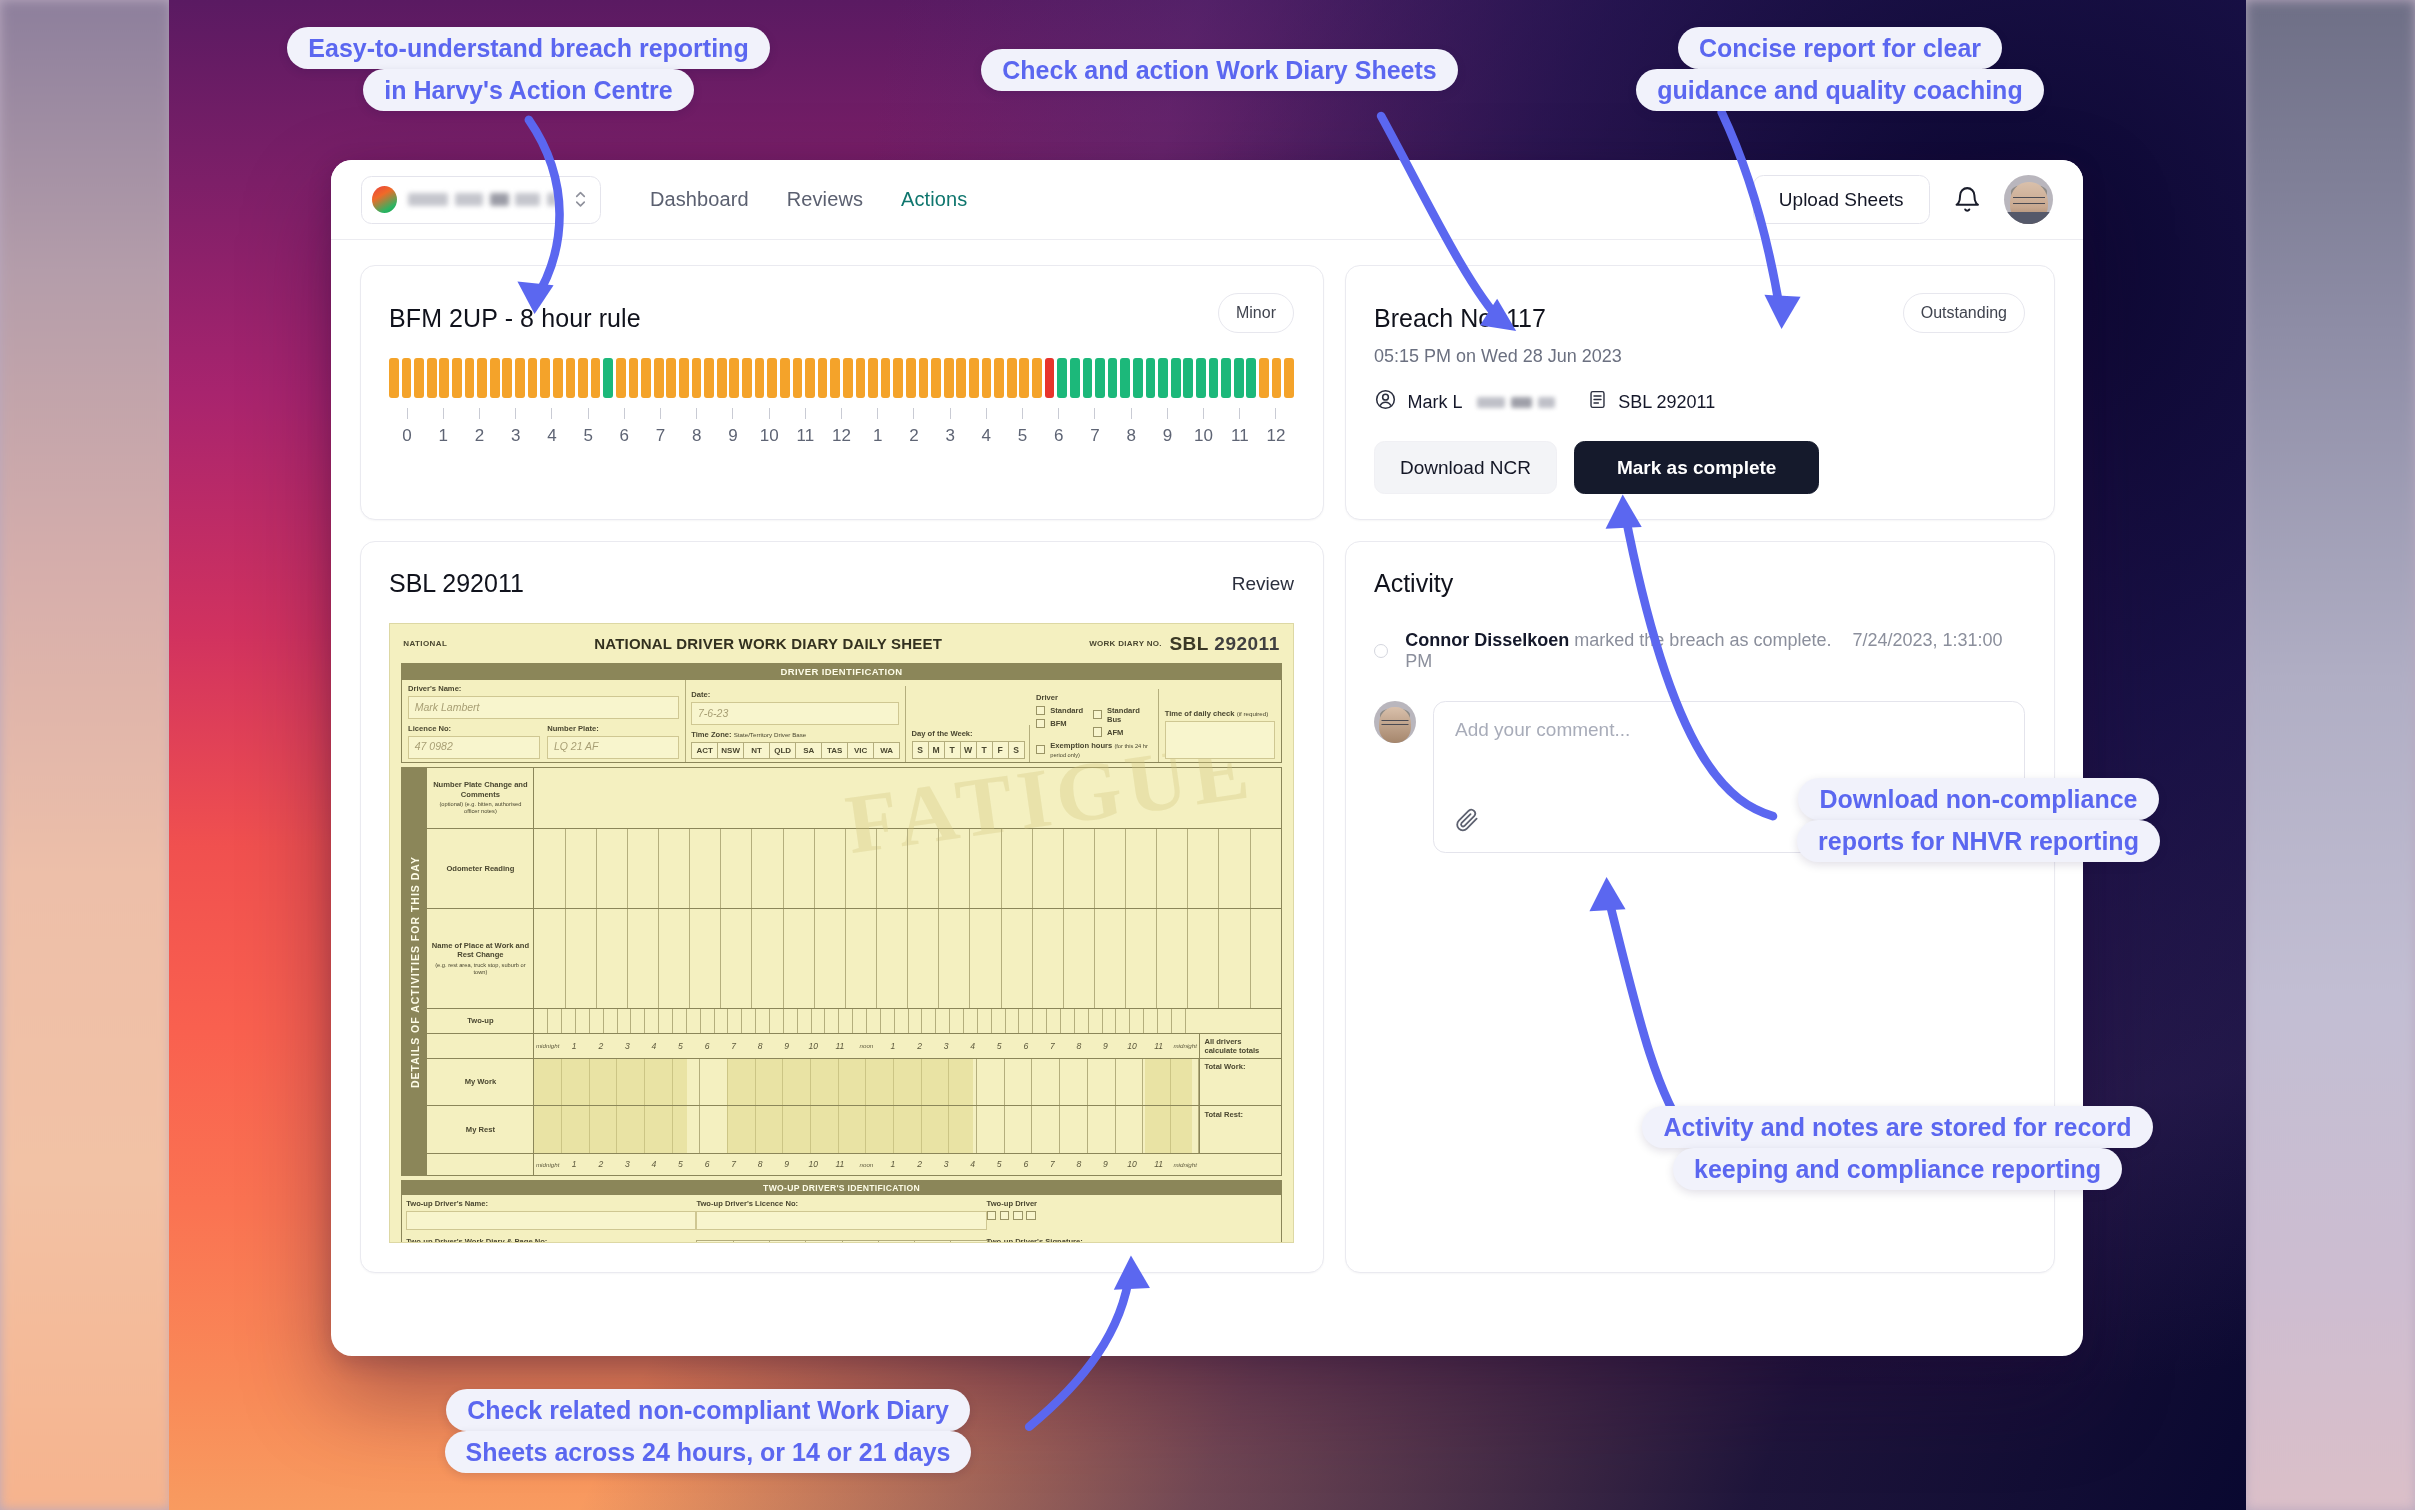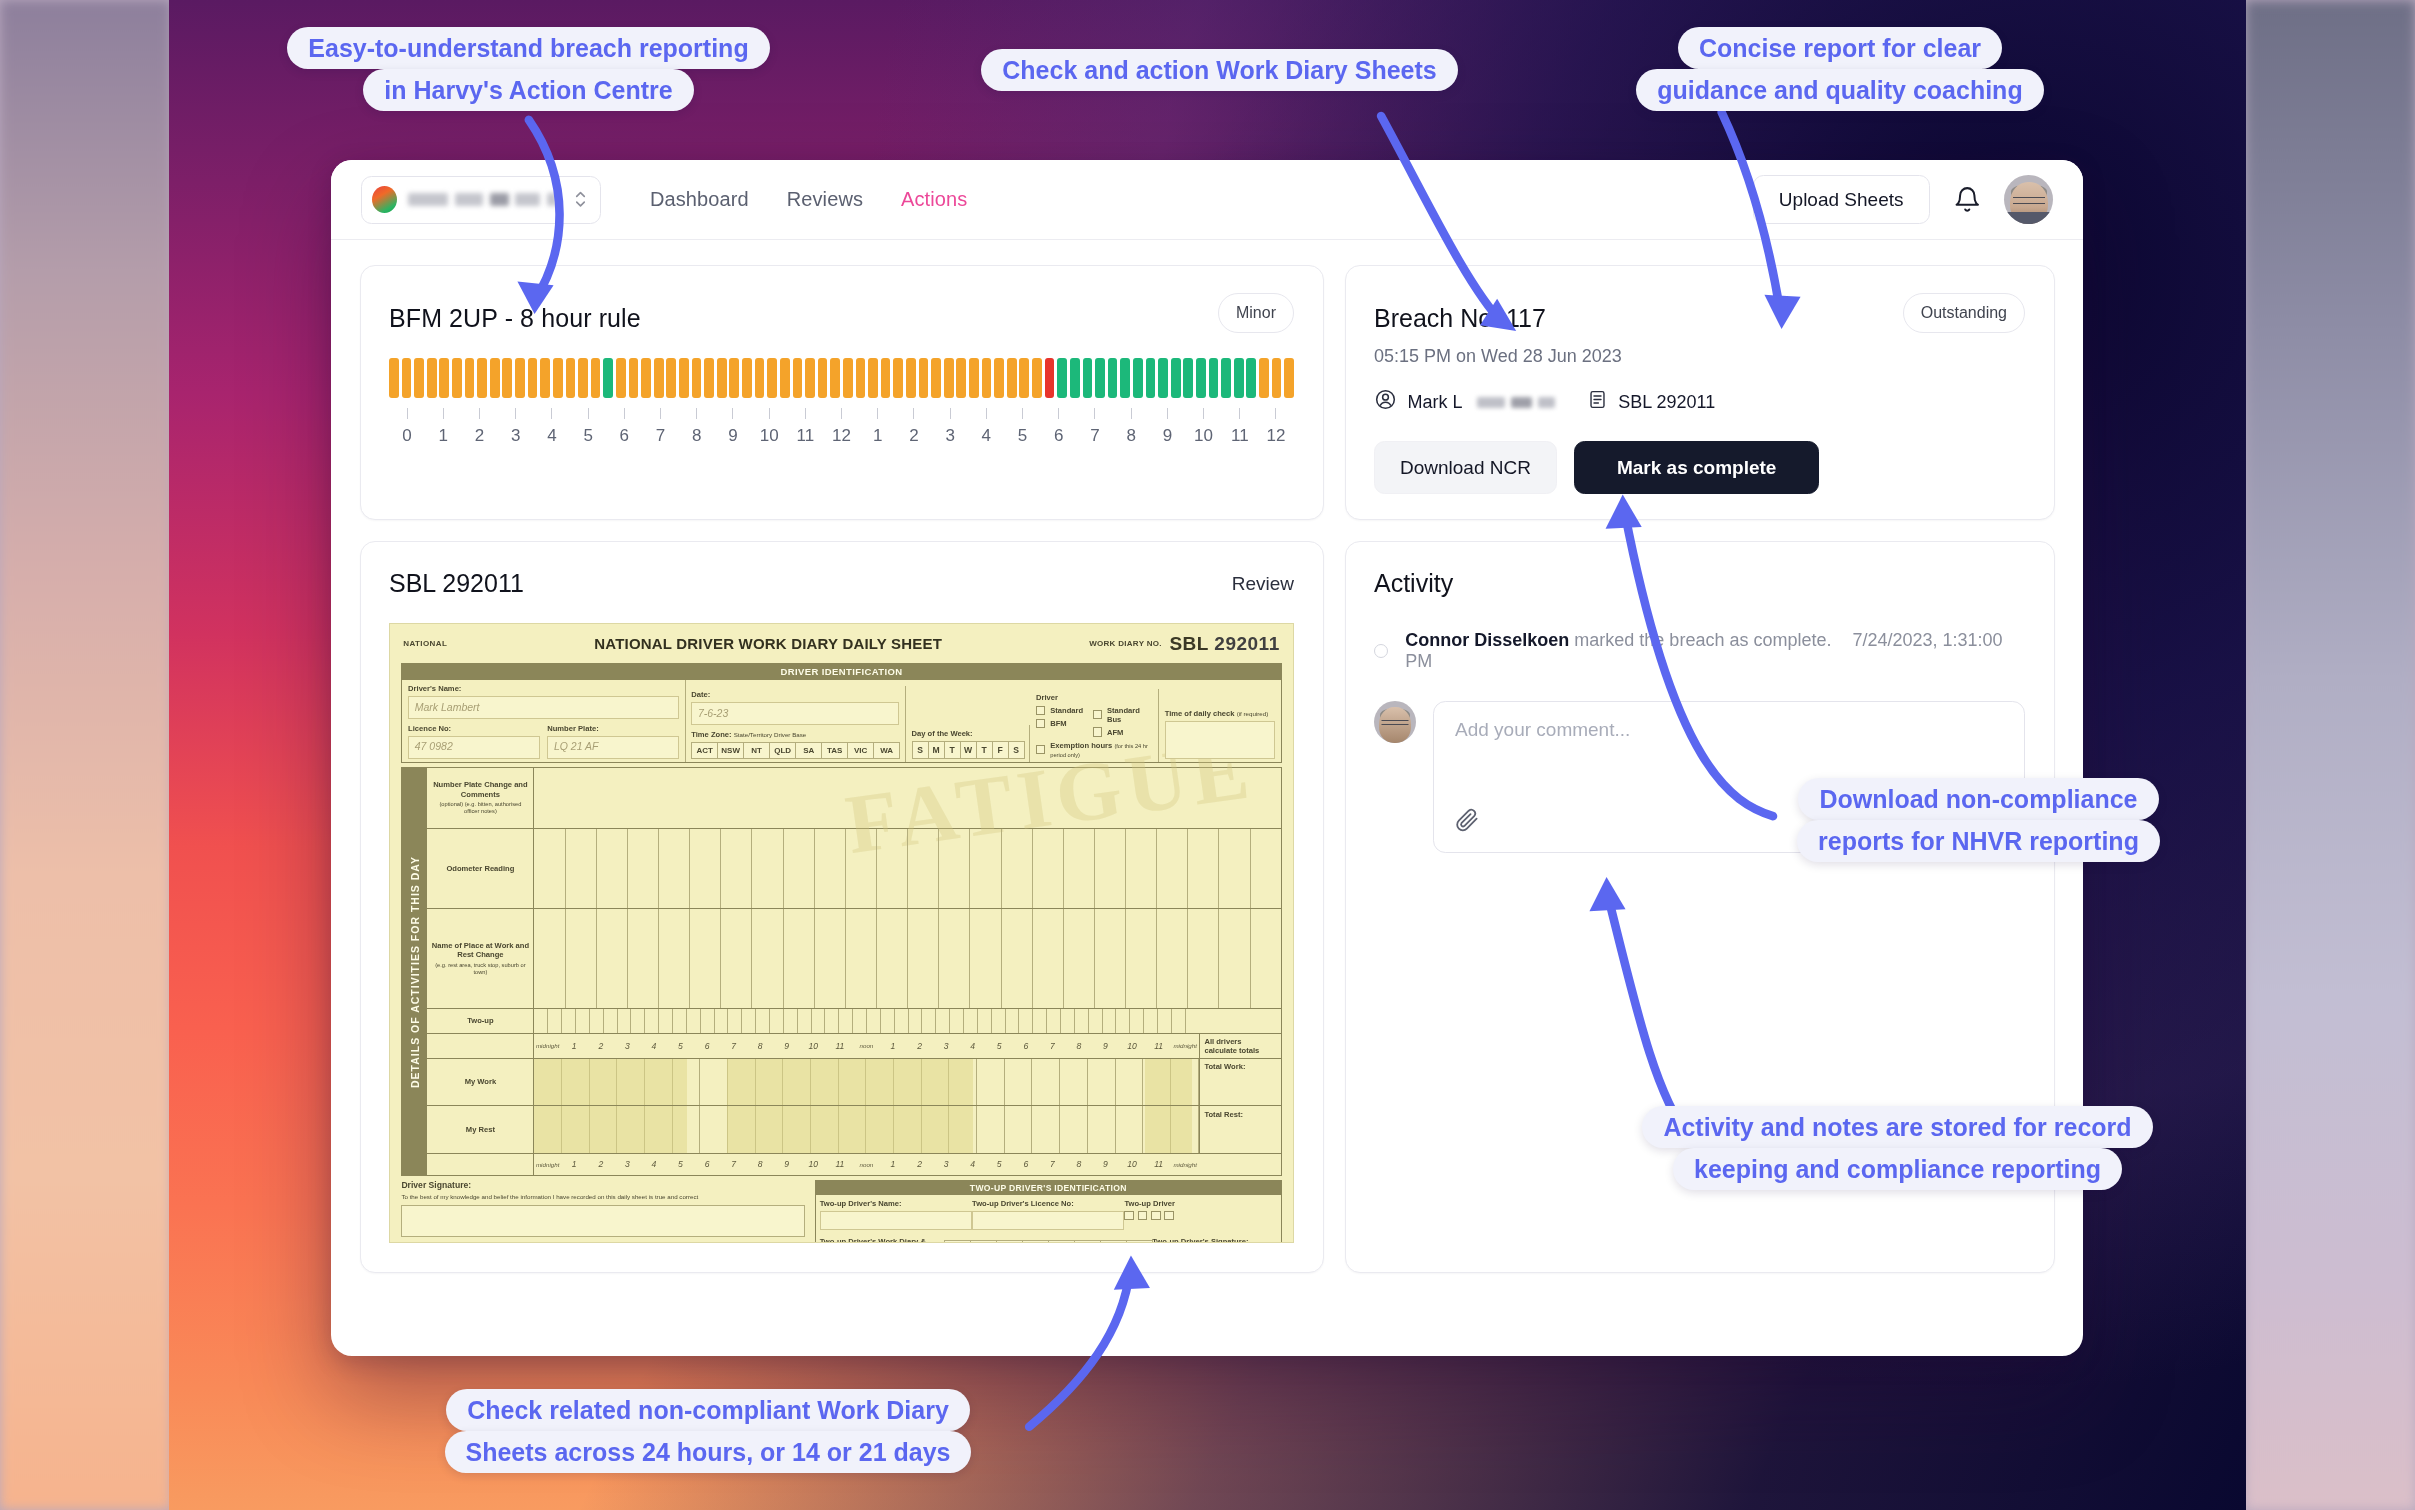--- a/index.html
+++ b/index.html
@@ -80,21 +80,21 @@
   .ws-blur { display: flex; align-items: center; gap: 6.7px; flex: 1; }
   .bk { height: 12.4px; border-radius: 1.9px; background: #c5c6cd; filter: blur(2.5px); }
   .bk.a { width: 40px; } .bk.b { width: 28.5px; } .bk.c { width: 19px; background:#9b9ca6; }
   .bk.d { width: 25px; } .bk.e { width: 9.5px; }
   .updown {
     width: 17px; height: 28.5px; position: relative; flex: none; color: #8f919c;
   }
   .updown svg { display:block; }
   .navlinks { display: flex; align-items: center; gap: 38px; margin-left: 49px; }
   .navlink { font-size: 20px; color: #5b6070; letter-spacing: 0.1px; }
-  .navlink.active { color: #ec4899; font-weight: 500; }
+  .navlink.active { color: #0f766e; font-weight: 500; }
   .nav-right { margin-left: auto; display: flex; align-items: center; gap: 23px; }
   .btn-upload {
     border: 1px solid #e4e4ec; border-radius: 10.5px; background: #fff;
     height: 49px; padding: 0 25px; font-size: 19px; color: #141726;
     display: flex; align-items: center;
   }
   .bell { width: 28.5px; height: 30px; color:#1a1d2b; }
   .avatar {
     width: 49px; height: 49px; border-radius: 50%; overflow: hidden; flex: none;
     background: #b9b6bd; position: relative;
@@ -961,26 +961,20 @@
                     <i>11</i>
                     <i class="scale-edge">midnight</i>
                   </div>
                 <div class="wd-tot" style="border-left:none"></div>
               </div>
 
             </div>
           </div>
 
           <div class="wd-foot">
-            <div class="wd-sig">
-              <div class="t1">Driver Signature:</div>
-              <div class="t2">To the best of my knowledge and belief the information I have recorded on this daily sheet is true and correct</div>
-              <div class="sigbox"></div>
-              <div class="t3">YOU MUST SIGN THIS SHEET BEFORE STARTING A NEW DAILY SHEET</div>
-            </div>
             <div class="wd-two">
               <div class="hd">TWO-UP DRIVER'S IDENTIFICATION</div>
               <div class="bd">
                 <div class="c">
                   <div class="wd-lbl">Two-up Driver's Name:</div>
                   <div class="wd-in" style="height:19px"></div>
                 </div>
                 <div class="c">
                   <div class="wd-lbl">Two-up Driver's Licence No:</div>
                   <div class="wd-in" style="height:19px"></div>

